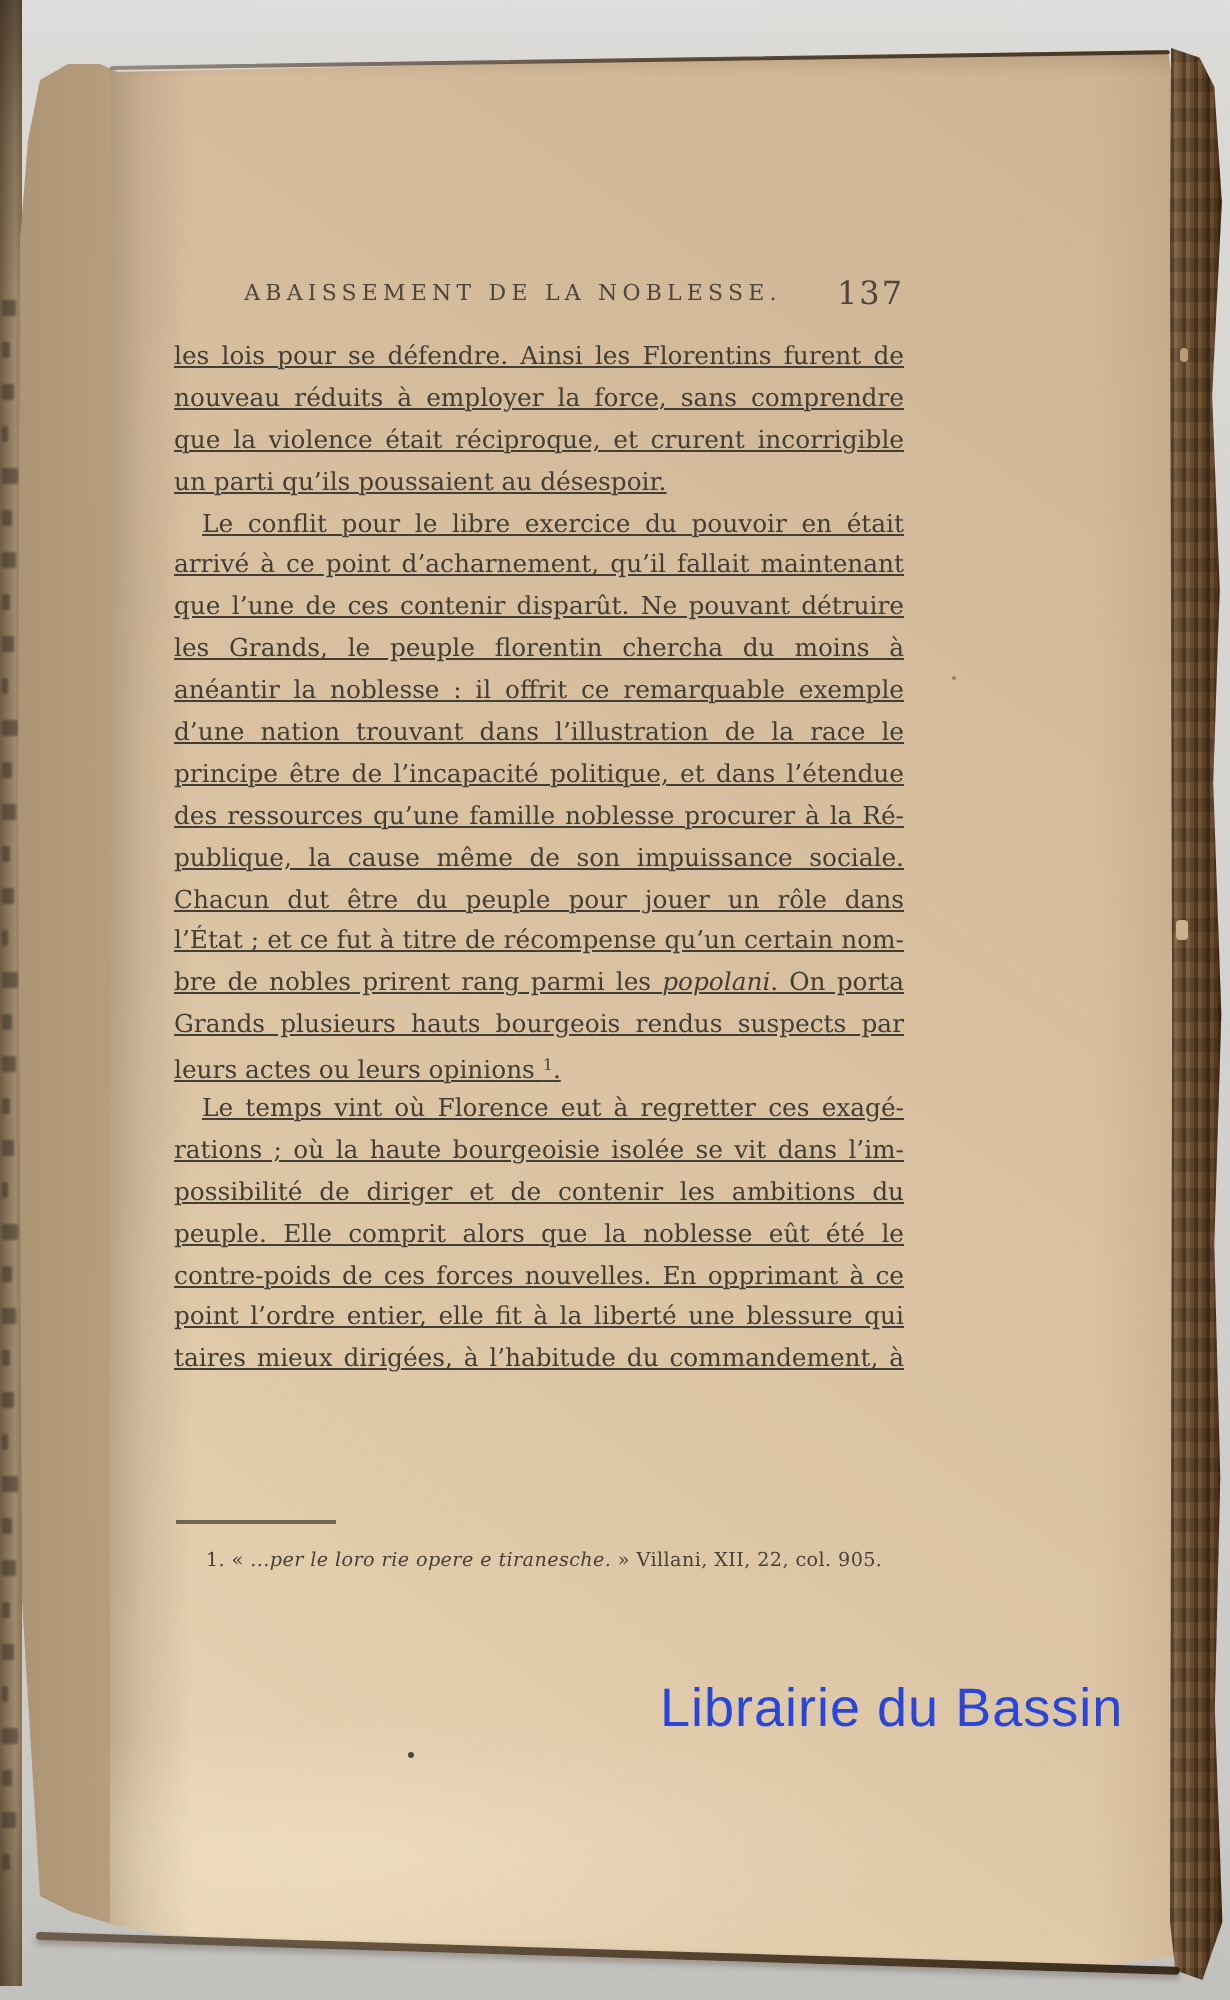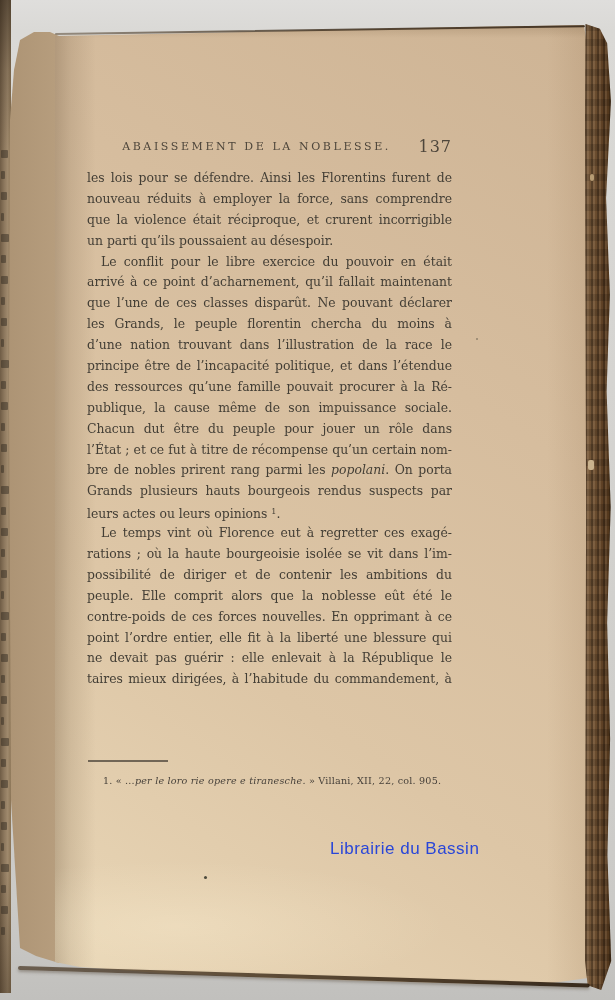--- a/index.html
+++ b/index.html
@@ -46,37 +46,37 @@
     transform:rotate(1.75deg);transform-origin:left center;
     background:linear-gradient(90deg,rgba(70,52,32,.7),rgba(45,30,15,.92));
     box-shadow:0 2px 3px rgba(95,85,70,.45);}
   
   .header-row{position:absolute;left:87px;top:140px;width:365px;height:20px;color:#4e463b;}
   .header-title{position:absolute;left:0;right:26px;text-align:center;
     font-size:11px;letter-spacing:2.6px;white-space:nowrap;}
   .page-number{position:absolute;right:0;top:-3px;font-size:16px;letter-spacing:1px;}
   .body{position:absolute;left:87px;top:168px;width:365px;font-size:12.4px;line-height:20.9px;
     color:#433e35;text-rendering:optimizeLegibility;}
-  .line{height:20.9px;overflow:hidden;text-align:justify;text-align-last:justify;white-space:normal;}
+  .line{height:20.9px;overflow:hidden;text-align:justify;text-align-last:justify;white-space:normal;text-decoration:underline;}
   .line.indent{text-indent:14px;}
   .line.para-end{text-align:left;text-align-last:left;}
   .line .italic{font-style:italic;}
   .line .sup{font-size:8px;vertical-align:4px;}
   .footnote-rule{position:absolute;left:88px;top:760px;width:80px;height:1.6px;background:#5d5346;opacity:.85;}
   .footnote{position:absolute;left:103px;top:774px;width:400px;font-size:9.6px;line-height:14px;
     color:#47413a;white-space:nowrap;letter-spacing:.2px;}
   .footnote .italic{font-style:italic;}
   
   .speck{position:absolute;border-radius:50%;background:#4c4a3c;}
   .speck.s1{left:204px;top:876px;width:3px;height:3px;}
   .speck.s2{left:51px;top:84px;width:2px;height:2px;opacity:.7;}
   .speck.s3{left:476px;top:338px;width:2px;height:2px;opacity:.5;}
   
   .watermark{position:absolute;left:330px;top:839px;
-    font-family:"Liberation Sans", sans-serif;font-size:17px;letter-spacing:.5px;
+    font-family:"Liberation Sans", sans-serif;font-size:27px;letter-spacing:.5px;
     color:#2946d8;white-space:nowrap;}
 </style>
 </head>
 <body>
 
 <div class="scene">
 
   <div class="sliver" id="sliver">
       <div class="mark" style="top: 150px; width: 7px;"></div>
       <div class="mark" style="top: 171px; width: 4px;"></div>
@@ -129,38 +129,38 @@
       <span class="page-number">137</span>
     </div>
 
     <div class="body" id="body-lines" style="color: rgb(67, 62, 53);">
         <div class="line"><span>les lois pour se défendre. Ainsi les Florentins furent de</span></div>
         <div class="line"><span>nouveau réduits à employer la force, sans comprendre</span></div>
         <div class="line"><span>que la violence était réciproque, et crurent incorrigible</span></div>
         <div class="line para-end"><span>un parti qu’ils poussaient au désespoir.</span></div>
         <div class="line indent"><span>Le conflit pour le libre exercice du pouvoir en était</span></div>
         <div class="line"><span>arrivé à ce point d’acharnement, qu’il fallait maintenant</span></div>
-        <div class="line"><span>que l’une de ces classes disparût. Ne pouvant déclarer</span></div>
+        <div class="line"><span>que l’une de ces contenir disparût. Ne pouvant détruire</span></div>
         <div class="line"><span>les Grands, le peuple florentin chercha du moins à</span></div>
+        <div class="line"><span>anéantir la noblesse : il offrit ce remarquable exemple</span></div>
         <div class="line"><span>d’une nation trouvant dans l’illustration de la race le</span></div>
         <div class="line"><span>principe être de l’incapacité politique, et dans l’étendue</span></div>
-        <div class="line"><span>des ressources qu’une famille pouvait procurer à la Ré-</span></div>
+        <div class="line"><span>des ressources qu’une famille noblesse procurer à la Ré-</span></div>
         <div class="line"><span>publique, la cause même de son impuissance sociale.</span></div>
         <div class="line"><span>Chacun dut être du peuple pour jouer un rôle dans</span></div>
         <div class="line"><span>l’État ; et ce fut à titre de récompense qu’un certain nom-</span></div>
         <div class="line"><span>bre de nobles prirent rang parmi les </span><span class="italic">popolani</span><span>. On porta</span></div>
         <div class="line"><span>Grands plusieurs hauts bourgeois rendus suspects par</span></div>
         <div class="line para-end"><span>leurs actes ou leurs opinions </span><span class="sup">1</span><span>.</span></div>
         <div class="line indent"><span>Le temps vint où Florence eut à regretter ces exagé-</span></div>
         <div class="line"><span>rations ; où la haute bourgeoisie isolée se vit dans l’im-</span></div>
         <div class="line"><span>possibilité de diriger et de contenir les ambitions du</span></div>
         <div class="line"><span>peuple. Elle comprit alors que la noblesse eût été le</span></div>
         <div class="line"><span>contre-poids de ces forces nouvelles. En opprimant à ce</span></div>
         <div class="line"><span>point l’ordre entier, elle fit à la liberté une blessure qui</span></div>
-        <div class="line"><span>ne devait pas guérir : elle enlevait à la République le</span></div>
         <div class="line"><span>taires mieux dirigées, à l’habitude du commandement, à</span></div>
       </div>
 
     <div class="footnote-rule"></div>
     <div class="footnote" id="footnote"><span>1. « ...</span><span class="italic">per le loro rie opere e tiranesche.</span><span> » Villani, XII, 22, col. 905.</span></div>
 
     <div class="speck s1"></div>
     <div class="speck s2"></div>
     <div class="speck s3"></div>
   </div>

